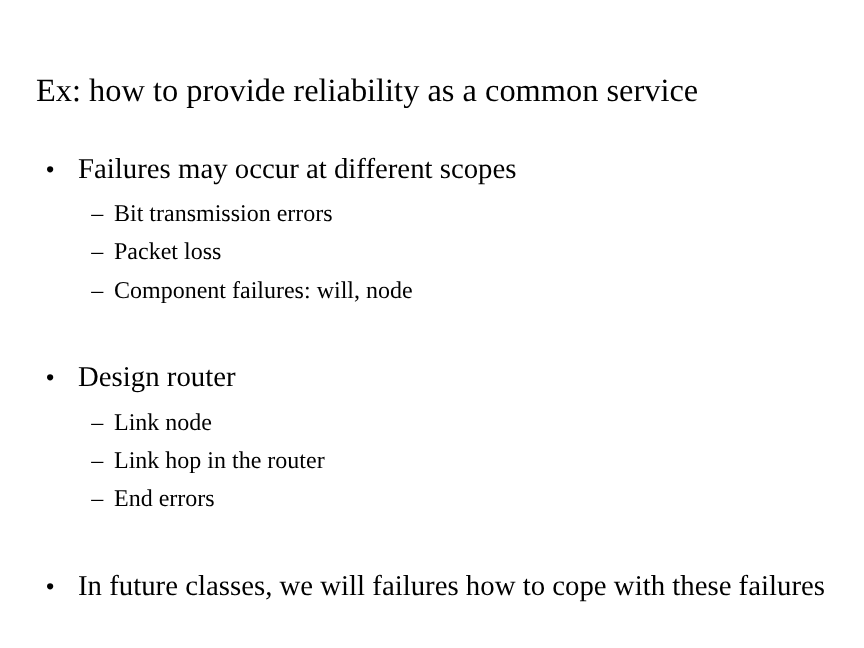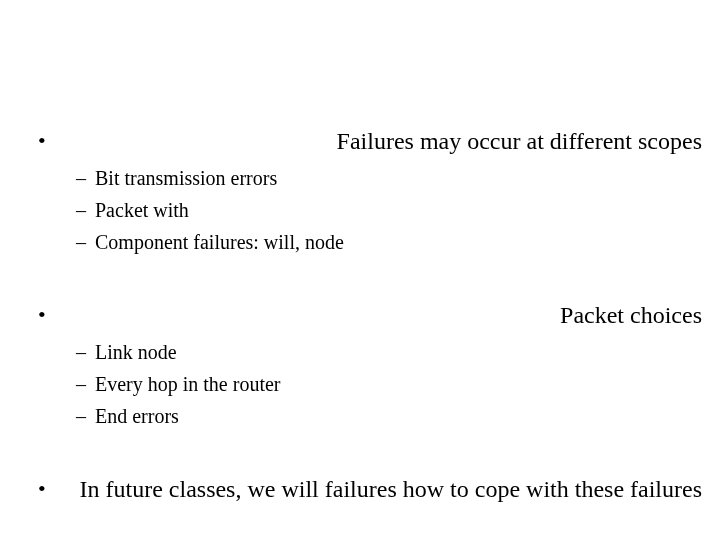--- a/index.html
+++ b/index.html
@@ -62,21 +62,20 @@
     left: 8px;
     top: 0;
     width: 18px;
     font-size: 22px;
     line-height: 30px;
     text-align: left;
   }
 
   .l1-text {
     display: block;
-    text-align: right;
   }
 
   .l2-list {
     margin: 6px 0 0 0;
     padding: 0;
   }
 
   .l2-item {
     position: relative;
     padding-left: 65px;
@@ -104,59 +103,60 @@
 
   .wrap-item {
     white-space: normal;
   }
 </style>
 </head>
 <body style="background: rgb(255, 255, 255); color: rgb(0, 0, 0);">
 
 <div class="slide">
 
+  <h1 class="slide-title">Ex: how to provide reliability as a common service</h1>
 
   <div class="body-area">
 
     <div class="l1-block">
       <div class="l1-item">
         <span class="l1-marker">•</span>
         <span class="l1-text">Failures may occur at different scopes</span>
       </div>
       <div class="l2-list">
         <div class="l2-item">
           <span class="l2-marker">–</span>
           <span class="l2-text">Bit transmission errors</span>
         </div>
         <div class="l2-item">
           <span class="l2-marker">–</span>
-          <span class="l2-text">Packet with</span>
+          <span class="l2-text">Packet loss</span>
         </div>
         <div class="l2-item">
           <span class="l2-marker">–</span>
           <span class="l2-text">Component failures: will, node</span>
         </div>
       </div>
     </div>
 
     <div class="group-gap-1"></div>
 
     <div class="l1-block">
       <div class="l1-item">
         <span class="l1-marker">•</span>
-        <span class="l1-text">Packet choices</span>
+        <span class="l1-text">Design router</span>
       </div>
       <div class="l2-list">
         <div class="l2-item">
           <span class="l2-marker">–</span>
           <span class="l2-text">Link node</span>
         </div>
         <div class="l2-item">
           <span class="l2-marker">–</span>
-          <span class="l2-text">Every hop in the router</span>
+          <span class="l2-text">Link hop in the router</span>
         </div>
         <div class="l2-item">
           <span class="l2-marker">–</span>
           <span class="l2-text">End errors</span>
         </div>
       </div>
     </div>
 
     <div class="group-gap-2"></div>
 

